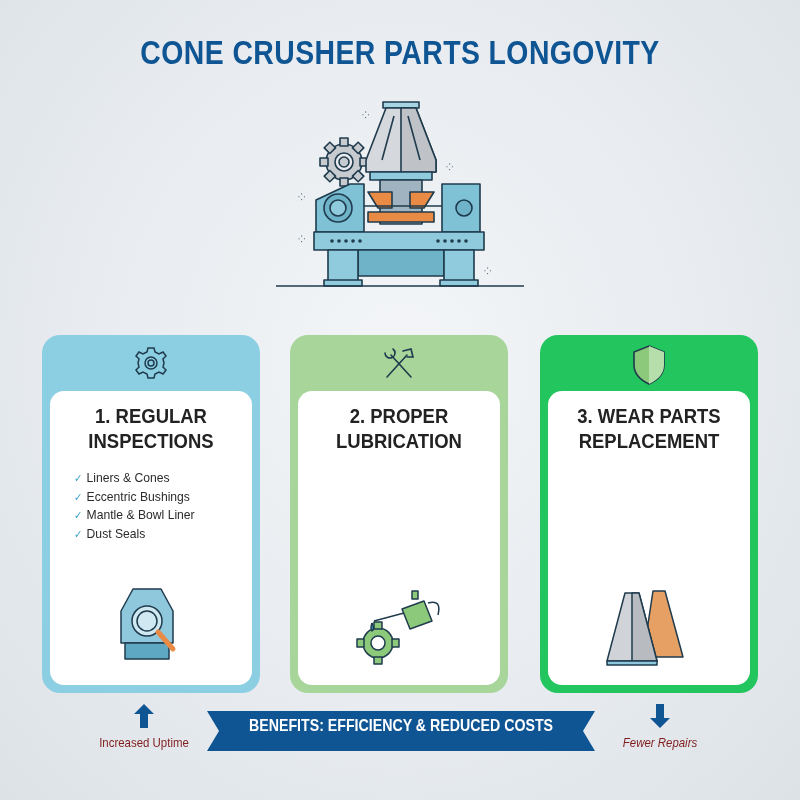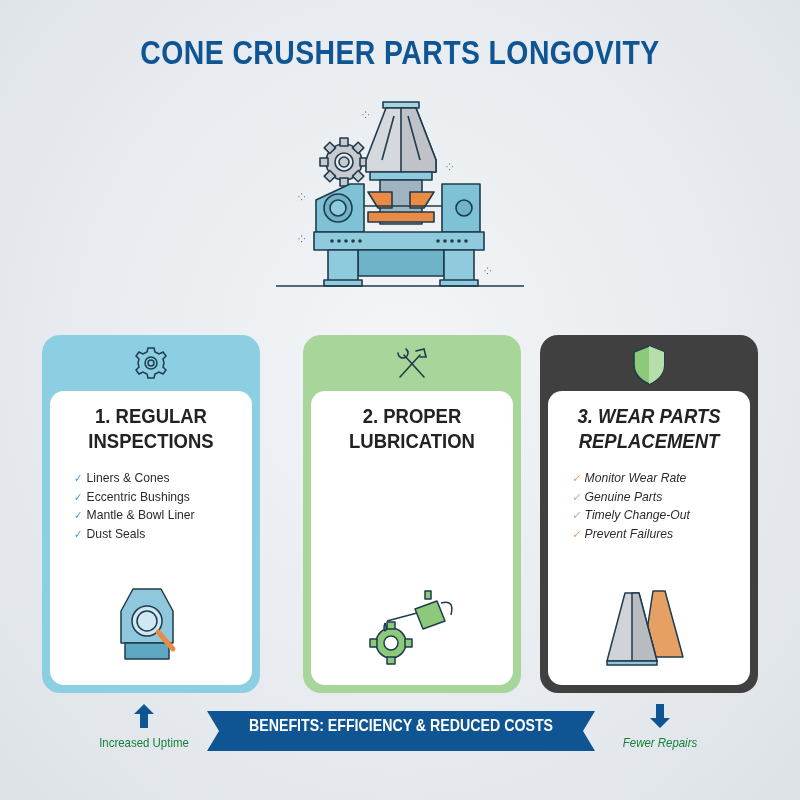--- a/index.html
+++ b/index.html
@@ -32,32 +32,32 @@
     }
     .card ul { list-style: none; margin: 16px 0 0 24px; }
     .card li {
       font-size: 13.5px; line-height: 18.5px; color: #2b2b2b;
       transform: scaleX(0.9); transform-origin: left;
       white-space: nowrap;
     }
     .card li .chk { display: inline-block; width: 14px; font-size: 11px; }
     .card .illus { position: absolute; left: 0; right: 0; bottom: 14px; height: 90px; display: flex; justify-content: center; }
     .c1 { left: 42px; background: #8dcfe2; }
-    .c2 { left: 303px; background: #a7d59a; }
-    .c3 { left: 540px; background: #404040; font-style: italic; }
+    .c2 { left: 290px; background: #a7d59a; }
+    .c3 { left: 540px; background: #22c55e; }
     .banner {
       position: absolute; left: 207px; top: 711px; width: 388px; height: 28px;
     }
     .banner span {
       position: absolute; left: 0; top: 0; width: 100%; height: 100%;
       display: flex; align-items: center; justify-content: center;
       color: #fff; font-weight: 700; font-size: 16.5px;
       transform: scaleX(0.86);
     }
-    .side { position: absolute; top: 704px; text-align: center; font-size: 13px; color: #15803d; }
+    .side { position: absolute; top: 704px; text-align: center; font-size: 13px; color: #7f1d1d; }
     .side .lbl { display: block; margin-top: 4px; transform: scaleX(0.88); white-space: nowrap; }
     .s-left { left: 88px; width: 112px; }
     .s-right { left: 605px; width: 110px; font-style: italic; }
   </style>
 </head>
 <body>
 
 <div class="title">CONE CRUSHER PARTS LONGOVITY</div>
 
 <div class="hero">
@@ -200,26 +200,20 @@
 
 <div class="card c3">
   <div class="icon">
     <svg width="40" height="44" viewBox="0 0 40 44">
         <path d="M20 3 L35 9 L35 22 Q35 34 20 41 Q5 34 5 22 L5 9 Z" fill="#8cc97a" stroke="#1f3b4d" stroke-width="1.6"></path>
         <path d="M20 3 L20 41 Q35 34 35 22 L35 9 Z" fill="#b6deaa"></path>
       </svg>
   </div>
   <div class="inner">
     <h2><span>3. WEAR PARTS</span><br><span>REPLACEMENT</span></h2>
-    <ul>
-      <li><span class="chk" style="color:#f0954a">✓</span><span>Monitor Wear Rate</span></li>
-      <li><span class="chk" style="color:#7cc26a">✓</span><span>Genuine Parts</span></li>
-      <li><span class="chk" style="color:#7cc26a">✓</span><span>Timely Change-Out</span></li>
-      <li><span class="chk" style="color:#f0954a">✓</span><span>Prevent Failures</span></li>
-    </ul>
     <div class="illus">
       <svg width="100" height="90" viewBox="0 0 100 90">
           <g stroke="#1f3b4d" stroke-width="1.5" stroke-linejoin="round">
         <path d="M54 10 L66 10 L84 76 L44 76 Z" fill="#e6a063"></path>
         <path d="M26 12 L40 12 L58 80 L8 80 Z" fill="#d0d3d7"></path>
         <path d="M33 12 L40 12 L58 80 L33 80 Z" fill="#b8bcc1"></path>
         <path d="M8 80 L58 80 L58 84 L8 84 Z" fill="#8fc7dc"></path>
       </g>
         </svg>
     </div>

